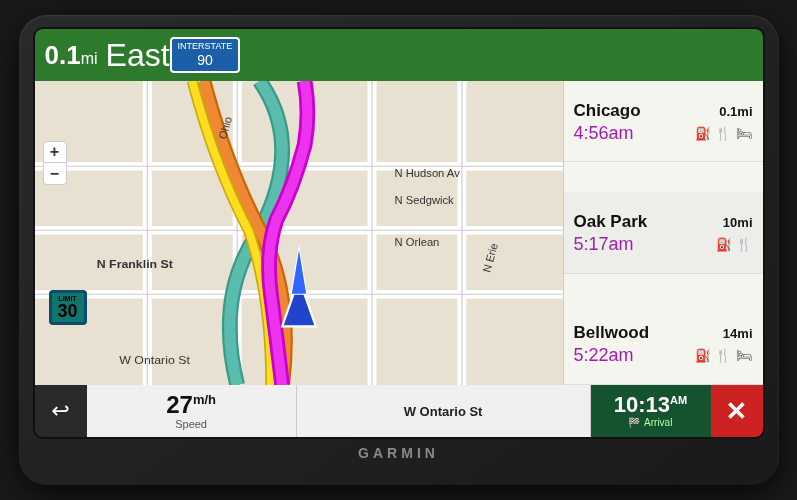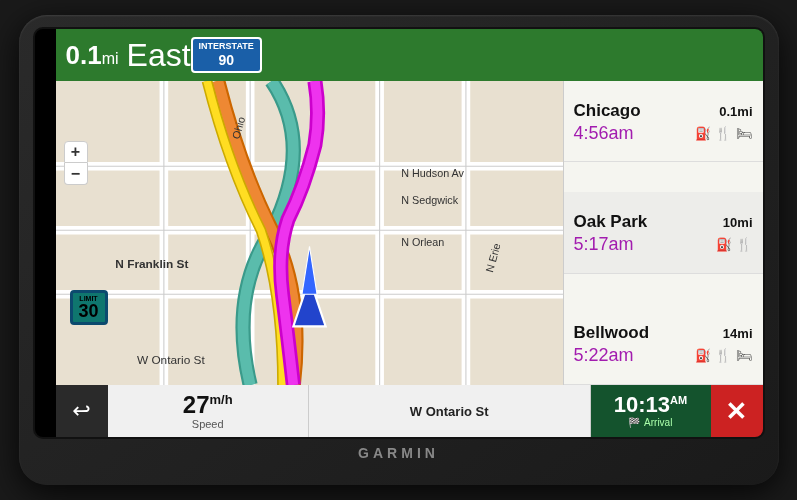--- a/index.html
+++ b/index.html
@@ -33,21 +33,20 @@
       overflow: hidden;
       position: relative;
       border: 2px solid #111;
     }
 
     .screen {
       width: 100%;
       height: 100%;
       display: flex;
       flex-direction: column;
-      padding-left: 21px;
     }
 
     
     .top-bar {
       background: #2d7a2d;
       height: 52px;
       display: flex;
       align-items: center;
       padding: 0 10px;
       flex-shrink: 0;
@@ -68,21 +67,21 @@
     .direction-text {
       color: white;
       font-size: 32px;
       font-weight: normal;
     }
 
     .highway-badge {
       background: #1a5fa8;
       color: white;
       font-size: 12px;
-      font-weight: bold;
+      font-weight: normal;
       padding: 2px 6px;
       border-radius: 4px;
       border: 2px solid white;
       display: flex;
       flex-direction: column;
       align-items: center;
       line-height: 1.2;
     }
     .highway-badge .hw-num {
       font-size: 14px;

